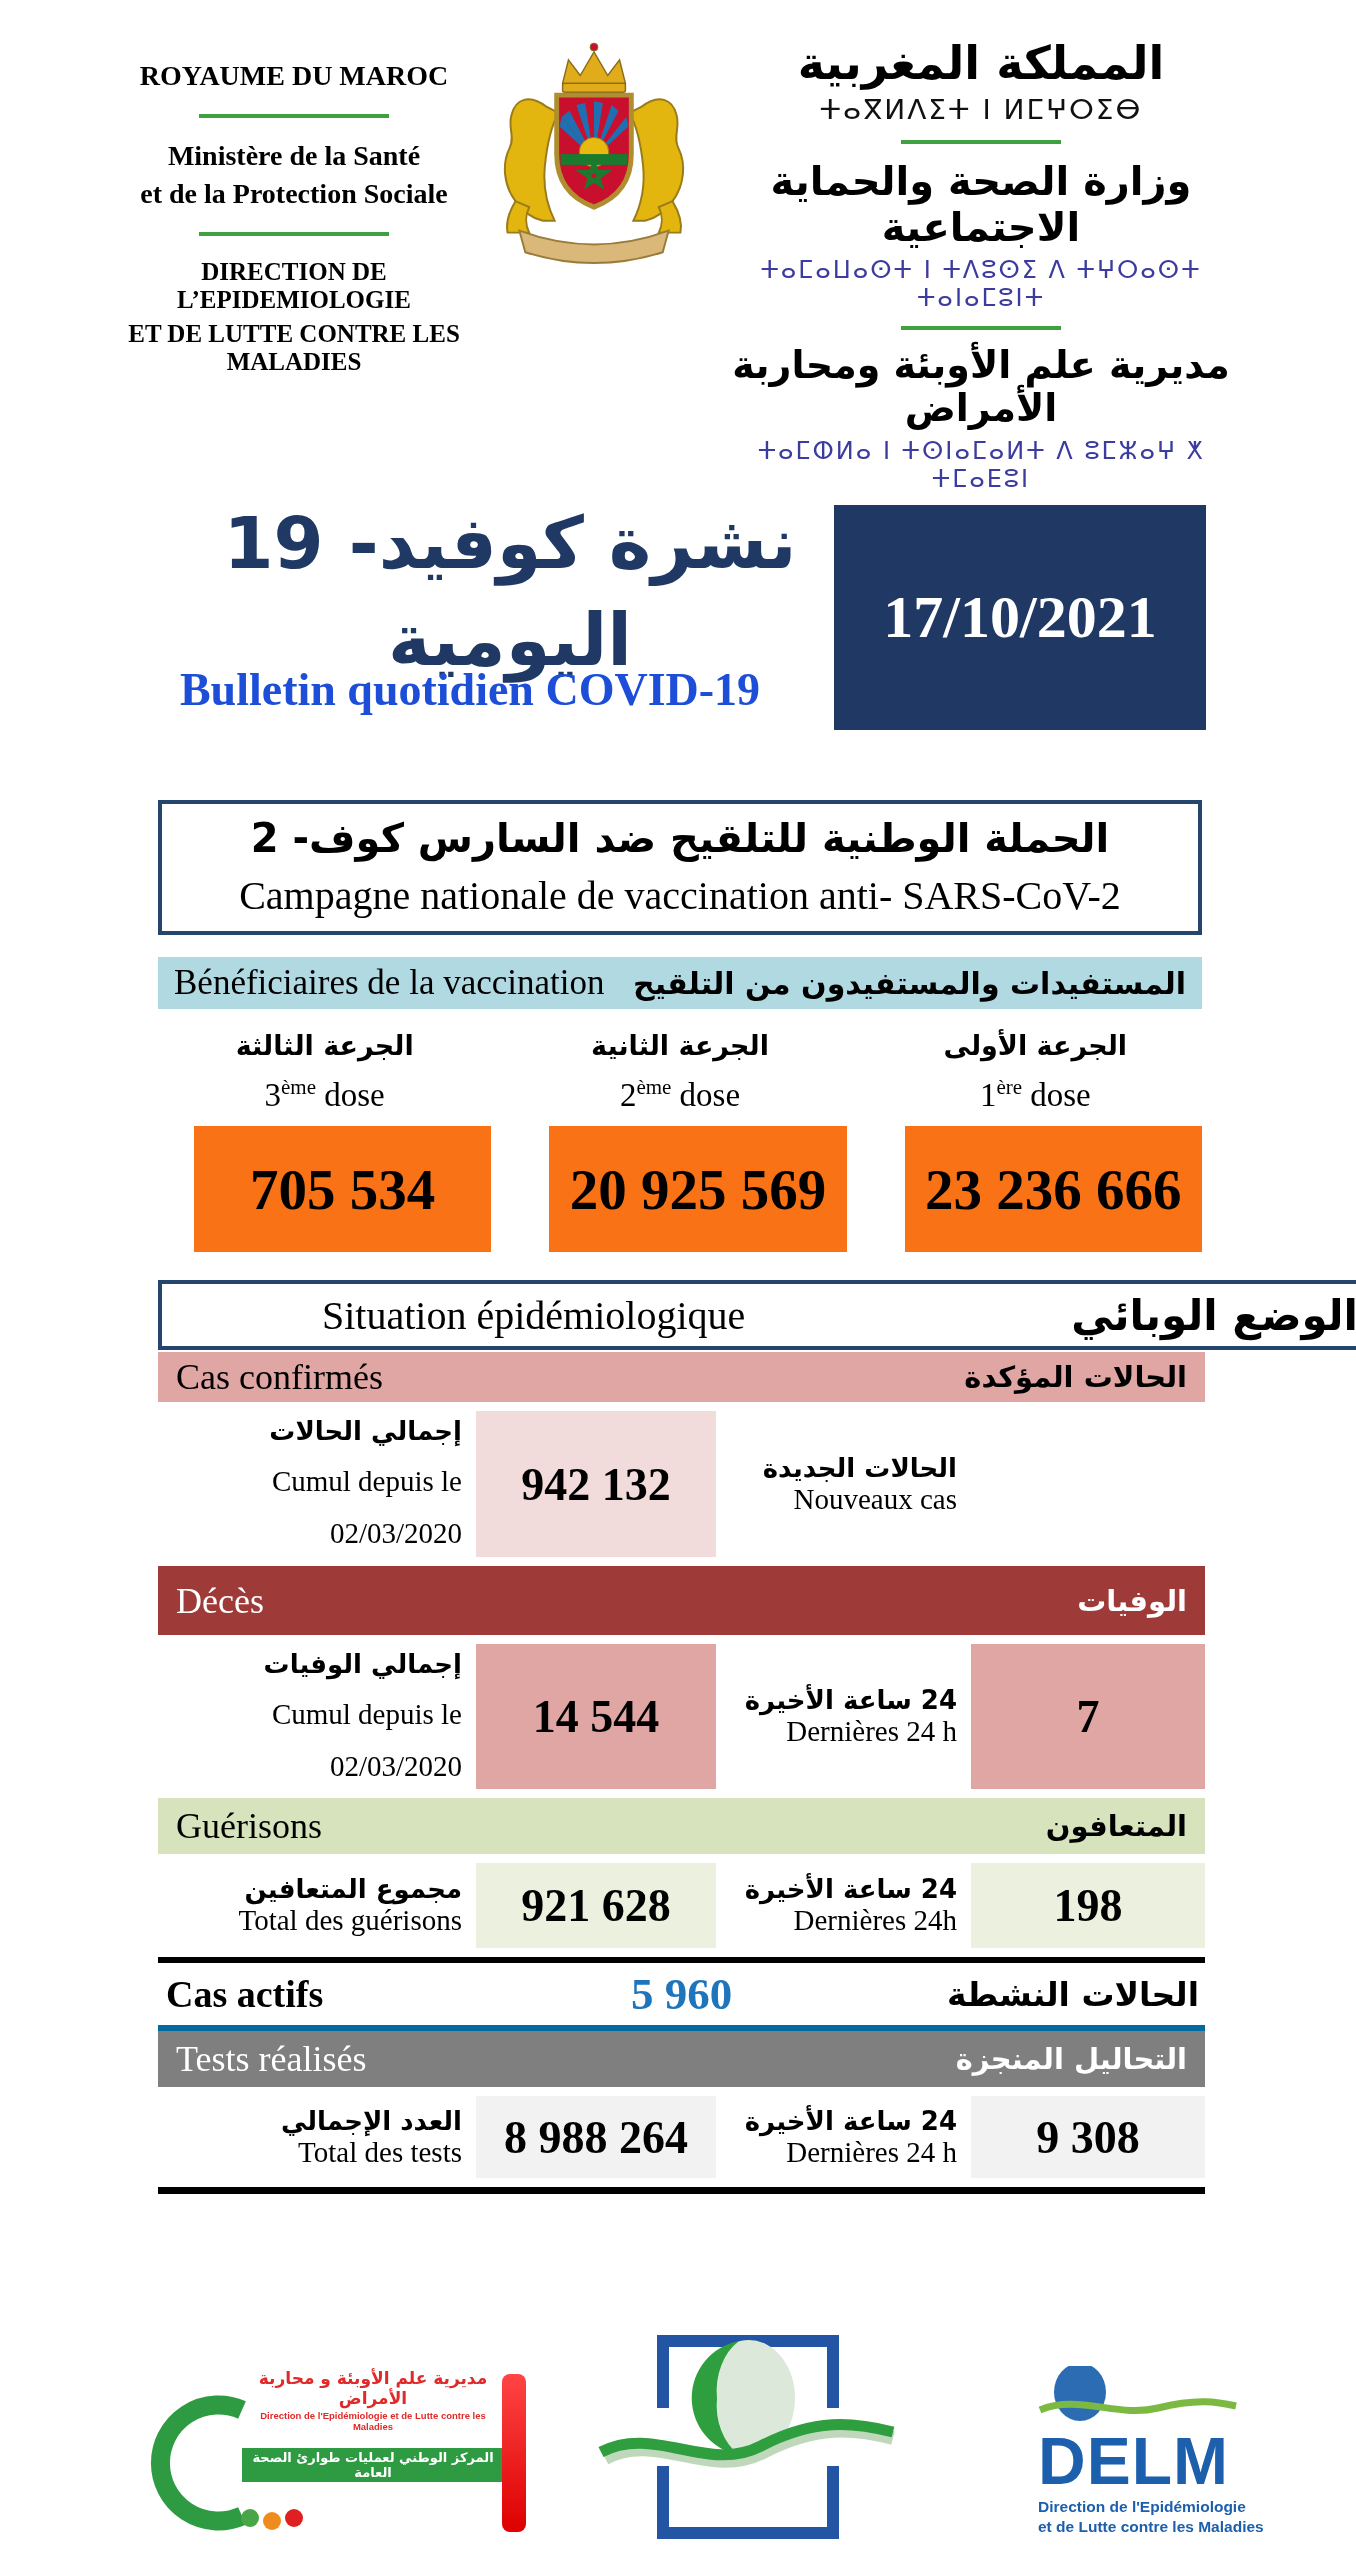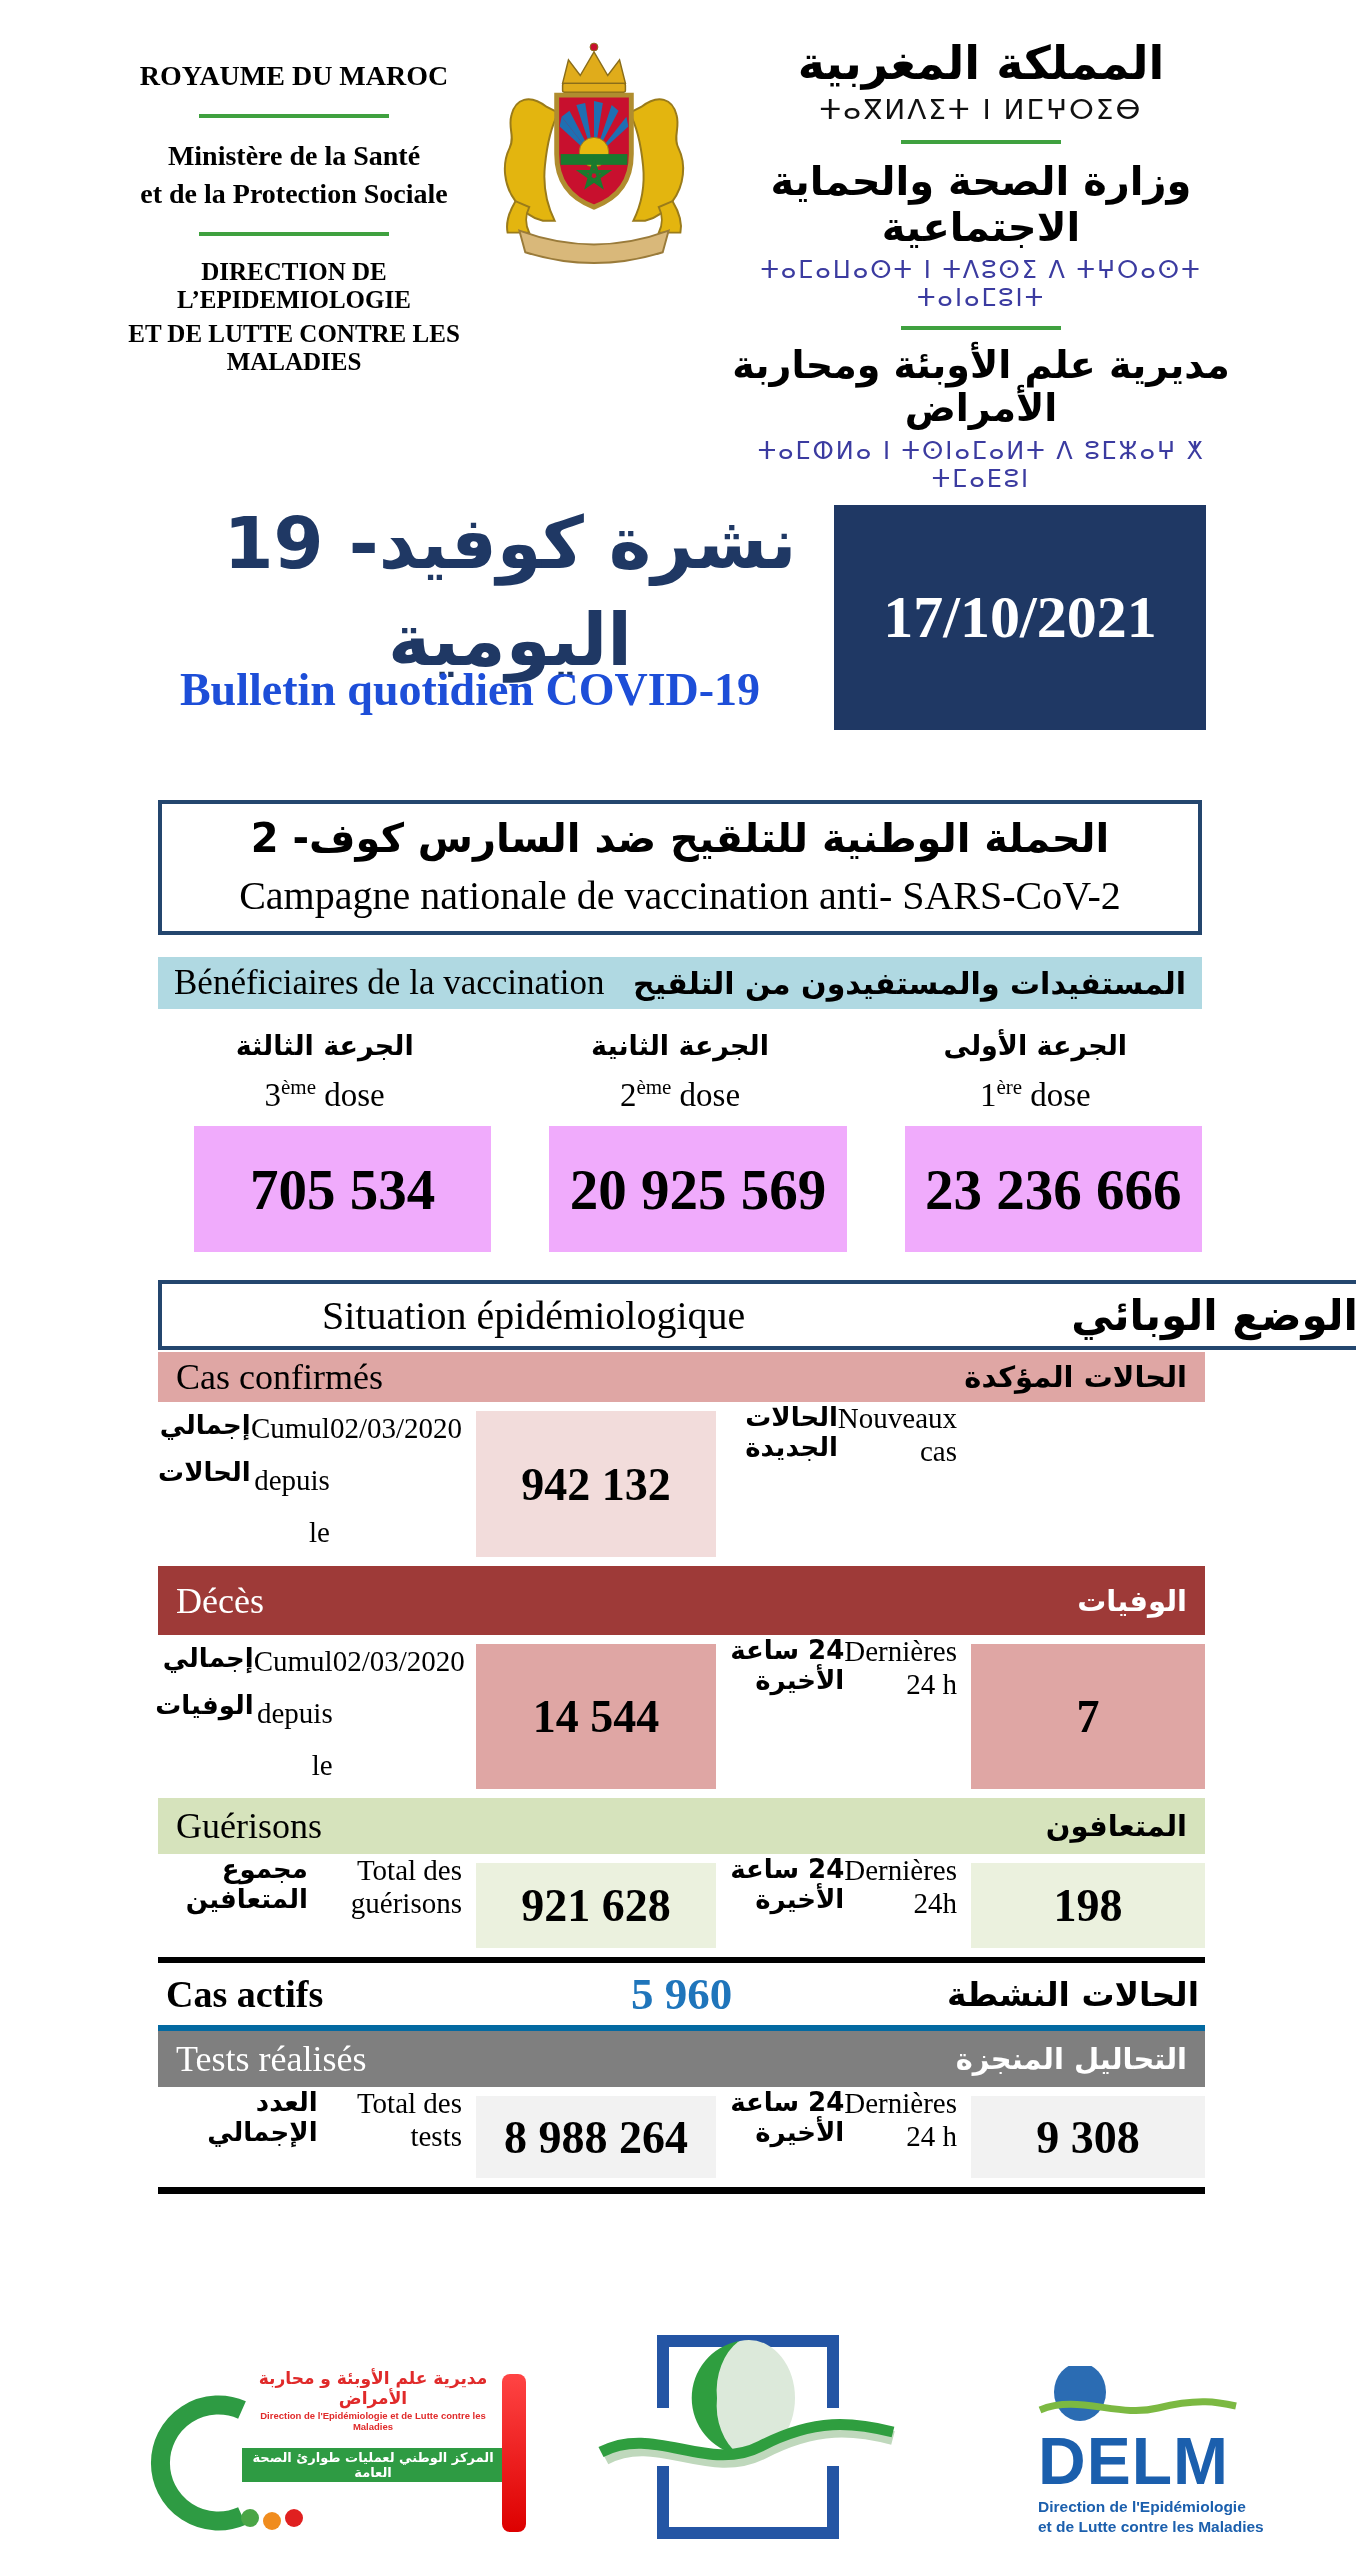--- a/index.html
+++ b/index.html
@@ -43,42 +43,42 @@
   .campaign .c-fr{font-size:40px;margin-top:10px;}
   .blue-row{top:957px;left:158px;width:1044px;height:52px;background:#B0D9E2;
             display:flex;align-items:center;justify-content:space-between;padding:0 16px;box-sizing:border-box;}
   .blue-row .b-fr{font-size:35px;}
   .blue-row .b-ar{font-size:30px;font-weight:bold;}
   .doses{top:1014px;left:158px;width:1044px;display:flex;gap:22px;}
   .dose{flex:1;text-align:center;}
   .dose .d-ar{font-size:27px;font-weight:bold;margin-top:16px;}
   .dose .d-fr{font-size:33px;margin-top:14px;}
   .dose .d-fr sup{font-size:21px;}
-  .dose .d-val{margin-top:12px;height:126px;background:#f0abfc;display:flex;
+  .dose .d-val{margin-top:12px;height:126px;background:#f97316;display:flex;
                align-items:center;justify-content:center;font-size:57px;font-weight:bold;margin-left:36px;}
 
   
   .sit-box{top:1280px;left:158px;width:1036px;height:62px;border:4px solid #24466E;
            display:flex;align-items:center;justify-content:space-between;padding:0 120px 0 160px;box-sizing:content-box;}
   .sit-box .s-fr{font-size:40px;}
   .sit-box .s-ar{font-size:42px;font-weight:bold;}
 
   .epi{top:1352px;left:158px;width:1047px;}
   .sec{height:50px;display:flex;align-items:center;justify-content:space-between;padding:0 18px;box-sizing:border-box;}
   .sec .f{font-size:36px;}
   .sec .a{font-size:29px;font-weight:bold;}
   .sec.pink{background:#DFA6A4;}
   .sec.maroon{background:#9E3A38;height:69px;}
   .sec.maroon .f,.sec.maroon .a{color:#fff;}
   .sec.green{background:#D6E3BC;height:56px;}
   .sec.gray{background:#7F7F7F;height:56px;}
   .sec.gray .f,.sec.gray .a{color:#fff;}
 
   .drow{display:grid;grid-template-columns:318px 240px 255px 234px;}
-  .lbl{text-align:right;padding-right:14px;display:flex;justify-content:center;}
+  .lbl{text-align:right;padding-right:14px;display:flex;flex-direction:column;justify-content:center;}
   .lbl .la{font-size:26px;font-weight:bold;}
   .lbl .lf,.lbl .ld{font-size:29px;}
   .lbl3 .la,.lbl3 .lf,.lbl3 .ld{line-height:1.8;}
   .val{margin:9px 0;display:flex;align-items:center;justify-content:center;
        font-size:46px;font-weight:bold;}
   .h164{height:164px;} .h163{height:163px;} .h103{height:103px;} .h100{height:100px;}
   .v-pink{background:#F2DCDB;} .v-dpink{background:#DFA6A4;} .v-green{background:#EBF1DE;} .v-gray{background:#F2F2F2;}
 
   .active-row{border-top:6px solid #000;border-bottom:6px solid #0369a1;height:62px;
               display:grid;grid-template-columns:300px 1fr 300px;align-items:center;}

